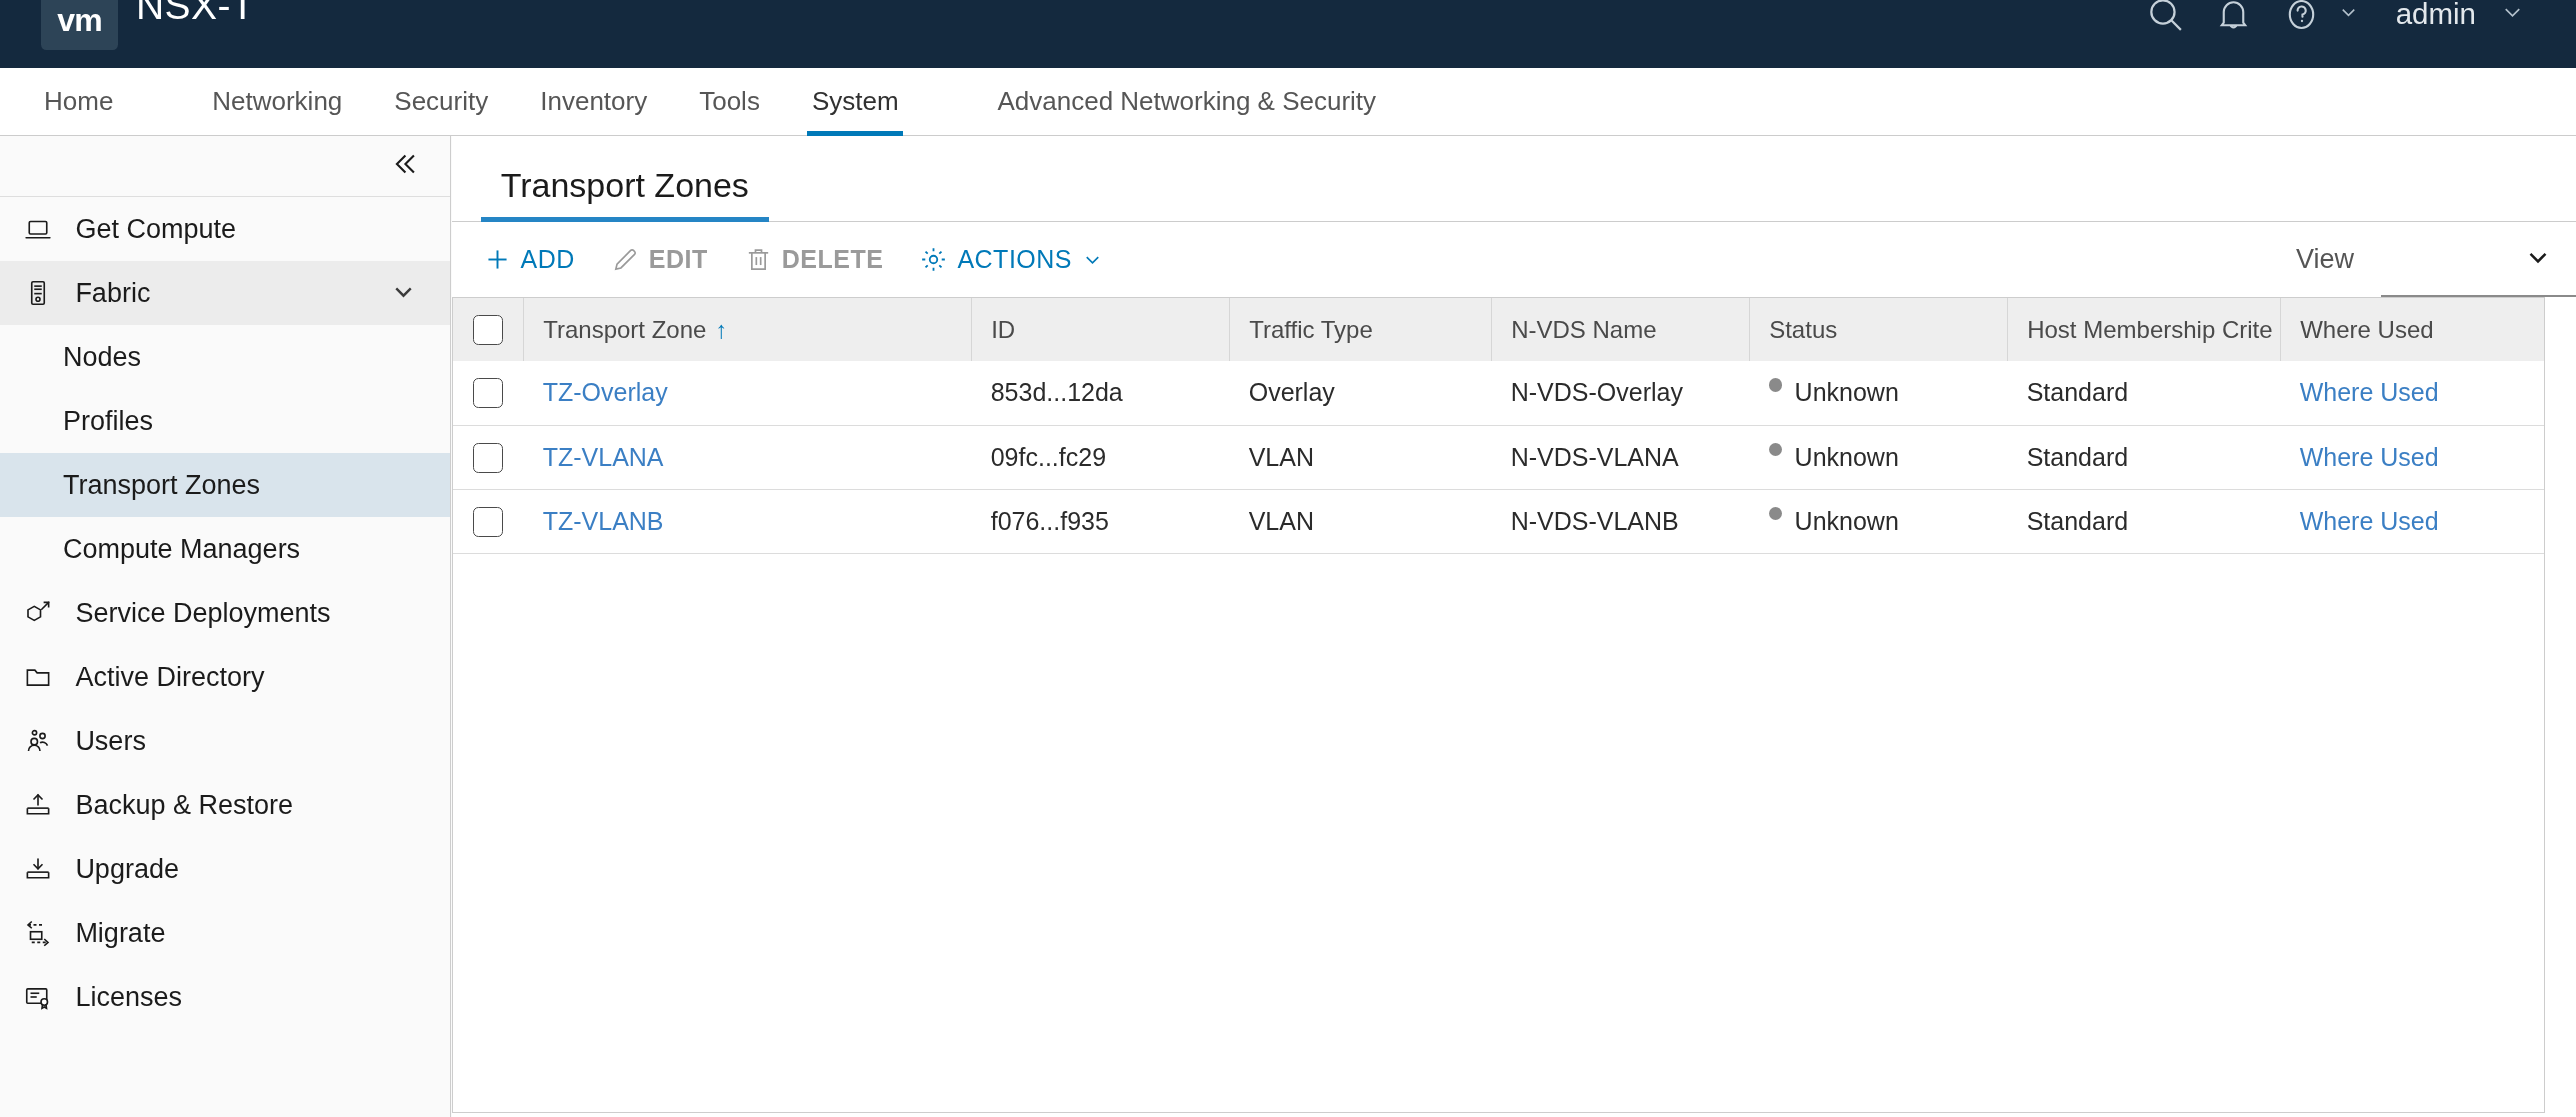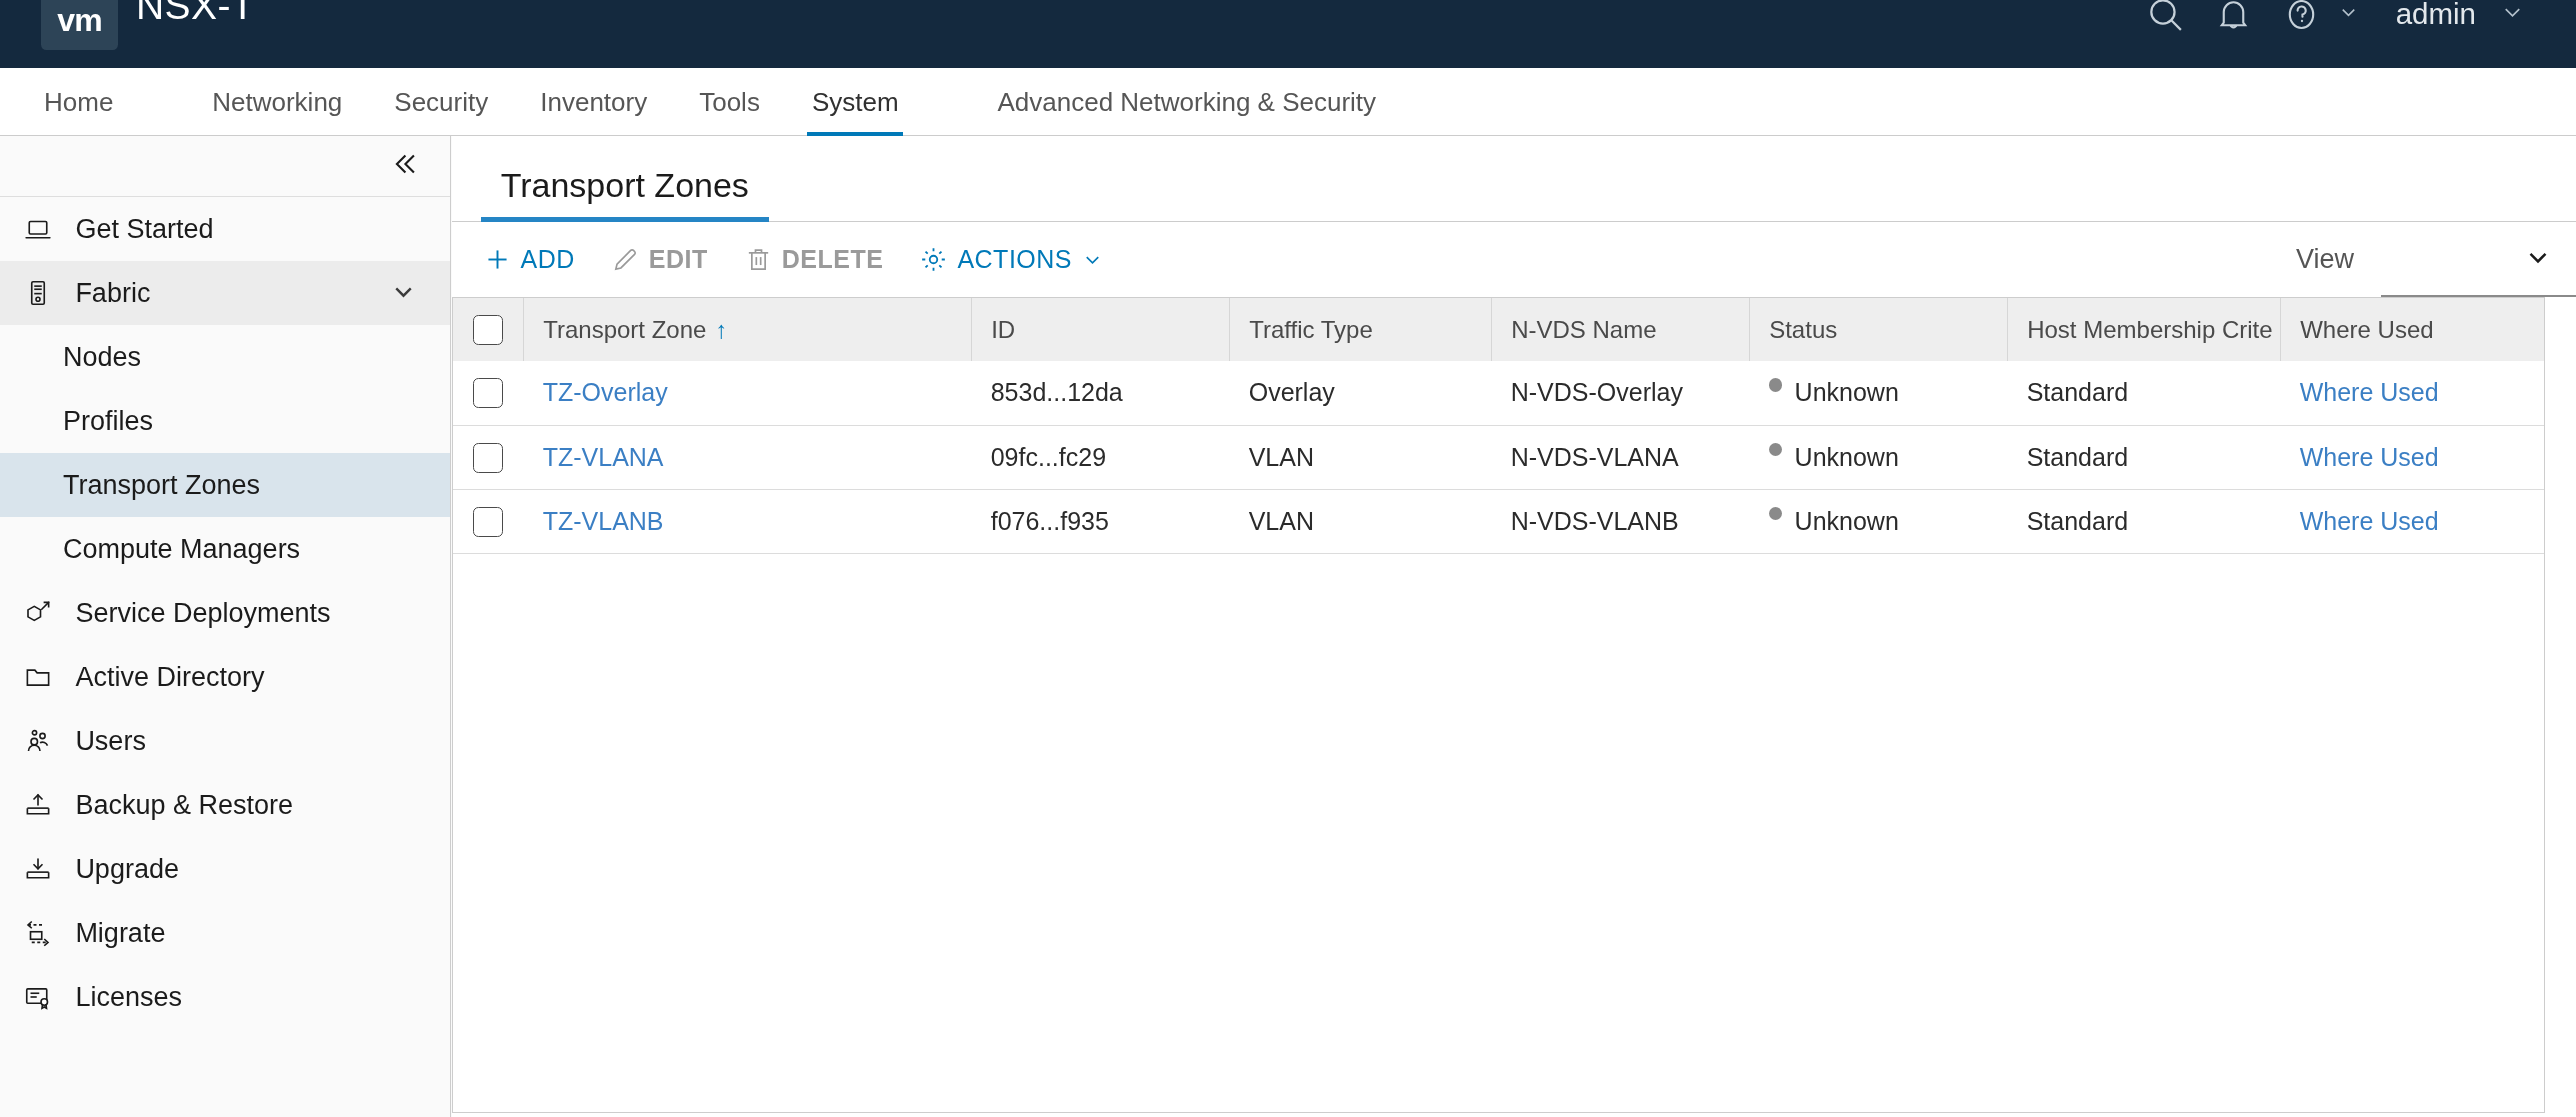--- a/index.html
+++ b/index.html
@@ -38,21 +38,21 @@
   .hdr-icon svg { display: block; }
   .help-group { display: flex; align-items: center; gap: 1.8px; padding-right: 12.5px; cursor: pointer; }
   .admin-group { display: flex; align-items: center; gap: 23px; padding: 0 23px; cursor: pointer; }
   .admin-name { color: #e3e8ec; font-size: 29.5px; }
   .chev-sm { color: #b3c0cb; }
 
   
   .navbar {
     position: absolute; top: 68px; left: 0; width: 2576px; height: 68px;
     background: #ffffff; border-bottom: 0.9px solid #cccccc;
-    display: flex; align-items: flex-start;
+    display: flex; align-items: center;
   }
   .nav-item {
     display: flex; align-items: center; padding: 0 26px;
     font-size: 26px; color: #565656; cursor: pointer; position: relative;
     height: 68px;
   }
   .nav-item:first-child { margin-left: 18px; }
   .nav-item.active { color: #313131; }
   .nav-item.active::after {
     content: ""; position: absolute; left: 21.5px; right: 21.5px; bottom: 0;
@@ -248,21 +248,21 @@
   </div>
 
 
   <div class="side-item">
     <span class="si-icon">
       <svg width="30" height="30" viewBox="0 0 24 24" fill="none" stroke="#1b1b1b" stroke-width="1.3">
         <rect x="5" y="6" width="14" height="10" rx="1"></rect>
         <line x1="2.5" y1="19" x2="21.5" y2="19" stroke-linecap="round"></line>
       </svg>
     </span>
-    <span class="si-label">Get Started</span>
+    <span class="si-label">Get Compute</span>
   </div>
 
   <div class="side-item group">
     <span class="si-icon">
       <svg width="30" height="30" viewBox="0 0 24 24" fill="none" stroke="#1b1b1b" stroke-width="1.3">
         <rect x="7" y="3" width="10" height="18" rx="1"></rect>
         <line x1="9" y1="6.5" x2="15" y2="6.5"></line>
           <line x1="9" y1="9" x2="15" y2="9"></line>
         <line x1="9" y1="12.5" x2="15" y2="12.5"></line>
         <circle cx="12" cy="17" r="1.6"></circle>

